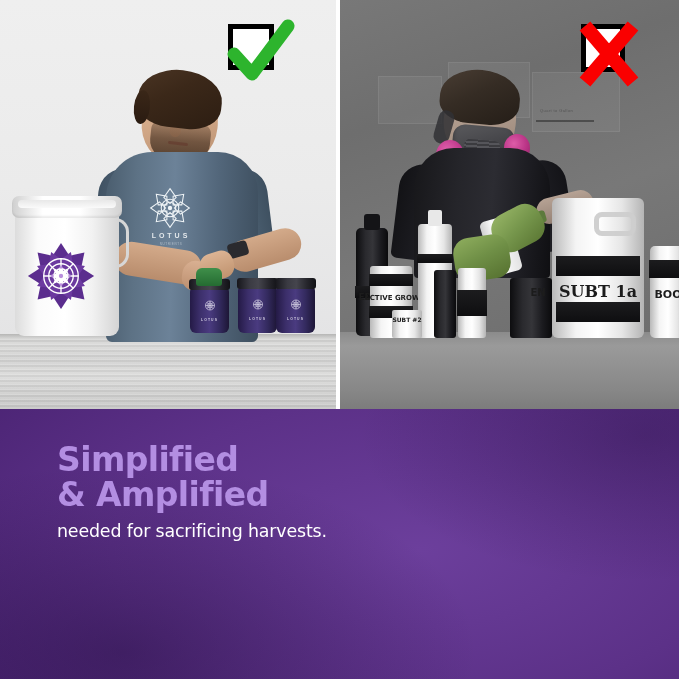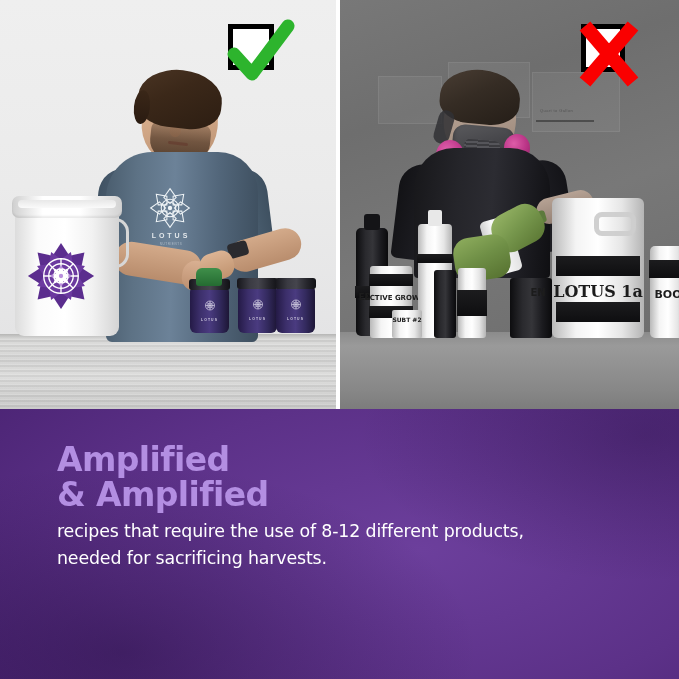--- a/index.html
+++ b/index.html
@@ -377,43 +377,42 @@
       </div>
 
       <div class="btl btl-dark" style="left:170px;top:278px;width:42px;height:60px;border-radius:3px;"></div>
       <div class="hand-label" style="left:198px;top:287px;font-size:10px;">EN</div>
 
       <div class="btl btl-white" style="left:212px;top:198px;width:92px;height:140px;border-radius:6px;">
         <div class="tape" style="top:58px;width:84px;height:20px;"></div>
         <div class="tape" style="top:104px;width:84px;height:20px;"></div>
       </div>
       <div class="jug-handle" style="left:254px;top:212px;width:32px;height:14px;"></div>
-      <div class="hand-label" style="left:258px;top:282px;font-size:16px;font-family:'DejaVu Serif',serif;">LOTUS 1a</div>
+      <div class="hand-label" style="left:258px;top:282px;font-size:16px;font-family:'DejaVu Serif',serif;">SUBT 1a</div>
 
       <div class="btl btl-white" style="left:310px;top:246px;width:36px;height:92px;border-radius:5px;">
         <div class="tape" style="top:14px;width:38px;height:18px;"></div>
       </div>
       <div class="hand-label" style="left:328px;top:288px;font-size:11px;">BOO</div>
 
       <div class="badge" style="left:241px;top:24px;width:52px;height:56px;">
         <div class="badge-box" style="width:44px;height:48px;border:5px solid #000;box-sizing:border-box;"></div>
         <svg class="x-svg" width="56" height="60" viewBox="0 0 56 60">
           <path d="M4 2 L52 58 M52 2 L4 58" fill="none" stroke="#fa0000" stroke-width="14" stroke-linecap="butt"></path>
         </svg>
       </div>
     </div>
   </div>
 
   <div class="purple">
     <div class="purple-grain"></div>
   </div>
 
   <div class="headline">
-    <span>Amplified</span>
+    <span>Simplified</span>
     <span>&amp; Amplified</span>
   </div>
 
   <div class="body-copy">
-    <span>recipes that require the use of 8-12 different products,</span>
     <span>needed for sacrificing harvests.</span>
   </div>
 
 </div>
 
 </body></html>

